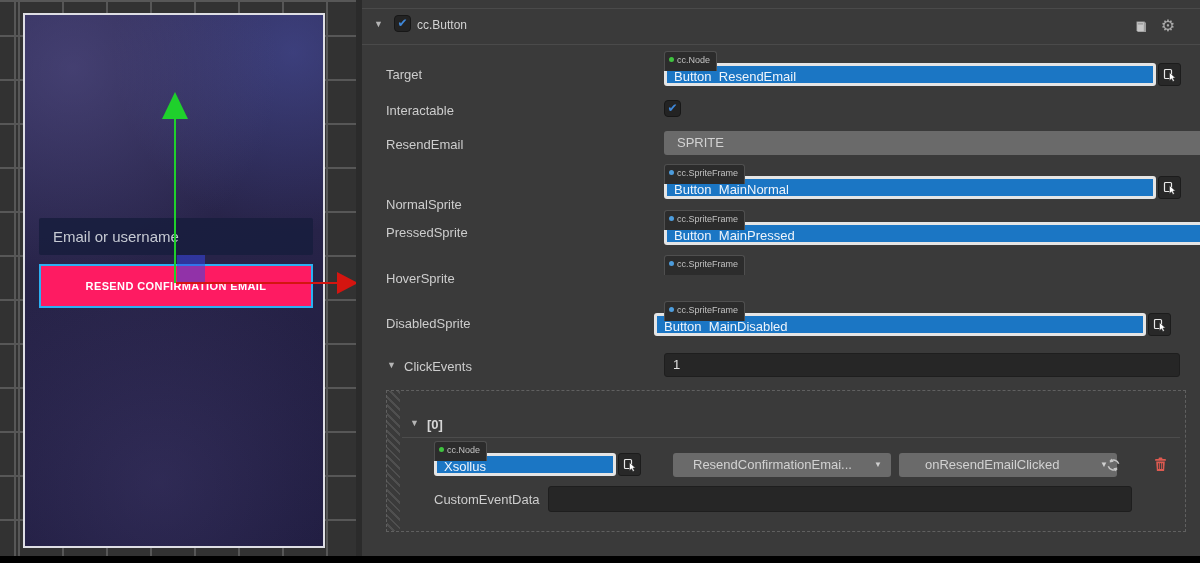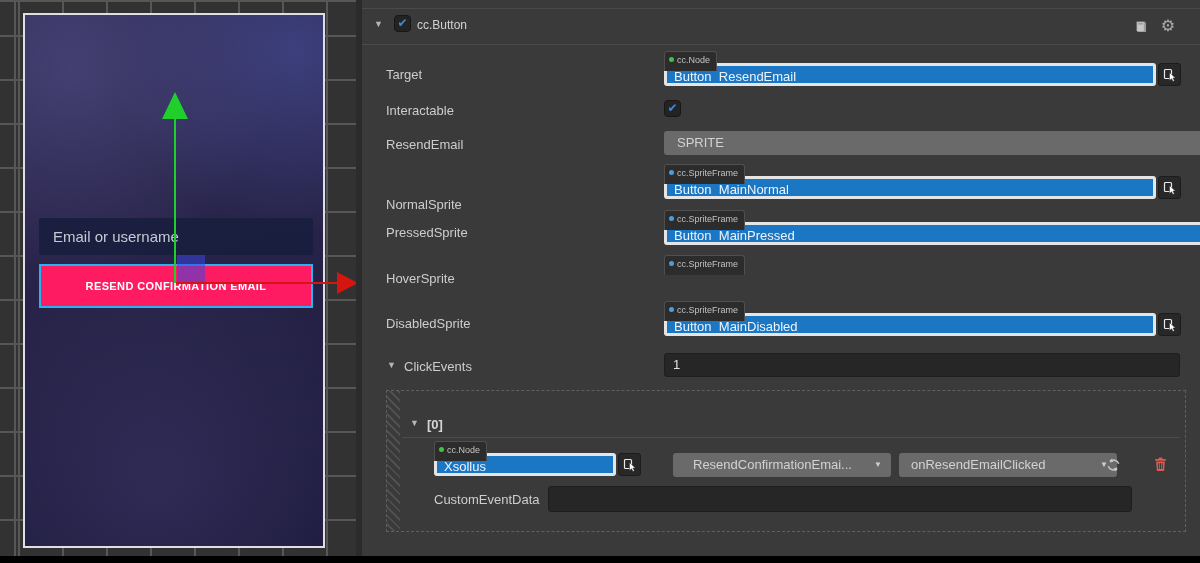--- a/index.html
+++ b/index.html
@@ -207,21 +207,21 @@
     <div class="tag" style="left:302px;top:255px">
       <span class="dot dot-blue"></span>
       <span>cc.SpriteFrame</span>
     </div>
 
     <span class="label" style="left:24px;top:316px">DisabledSprite</span>
     <div class="tag" style="left:302px;top:301px">
       <span class="dot dot-blue"></span>
       <span>cc.SpriteFrame</span>
     </div>
-    <div class="ref-wrap" style="left:302px;top:313px">
+    <div class="ref-wrap" style="left:292px;top:313px">
       <div class="ref-field" style="width:492px">
         <span>Button_MainDisabled</span>
       </div>
       <div class="picker-btn">
         <svg width="14" height="14" viewBox="0 0 14 14">
           <rect x="1.5" y="1.5" width="7" height="9" rx="1" fill="none" stroke="#e8e8e8" stroke-width="1.2"></rect>
           <path d="M6.5 4.6 L6.5 12.8 L8.5 10.7 L9.9 13.5 L11.4 12.7 L10 10.1 L12.4 9.9 Z" fill="#ffffff" stroke="#222" stroke-width="0.5"></path>
         </svg>
       </div>
     </div>
@@ -252,21 +252,21 @@
             <rect x="1.5" y="1.5" width="7" height="9" rx="1" fill="none" stroke="#e8e8e8" stroke-width="1.2"></rect>
             <path d="M6.5 4.6 L6.5 12.8 L8.5 10.7 L9.9 13.5 L11.4 12.7 L10 10.1 L12.4 9.9 Z" fill="#ffffff" stroke="#222" stroke-width="0.5"></path>
           </svg>
         </div>
       </div>
 
       <div class="dropdown" style="left:286px;top:62px;width:218px;padding-left:20px">
         <span>ResendConfirmationEmai...</span>
         <span class="dd-arrow">▼</span>
       </div>
-      <div class="dropdown" style="left:512px;top:62px;width:218px;padding-left:12px">
+      <div class="dropdown" style="left:512px;top:62px;width:218px;padding-left:26px">
         <span>onResendEmailClicked</span>
         <span class="dd-arrow">▼</span>
       </div>
 
       <div class="icon-btn" style="left:716px;top:64px;width:20px;height:20px">
         <svg width="17" height="16" viewBox="0 0 16 16">
           <path d="M13.2 6.8 A5.4 5.4 0 0 0 4.4 4.4" fill="none" stroke="#c6c6c6" stroke-width="1.5"></path>
           <path d="M5.6 1.4 L4.1 5.5 L8.2 4.7 Z" fill="#c6c6c6"></path>
           <path d="M2.8 9.2 A5.4 5.4 0 0 0 11.6 11.6" fill="none" stroke="#c6c6c6" stroke-width="1.5"></path>
           <path d="M10.4 14.6 L11.9 10.5 L7.8 11.3 Z" fill="#c6c6c6"></path>

